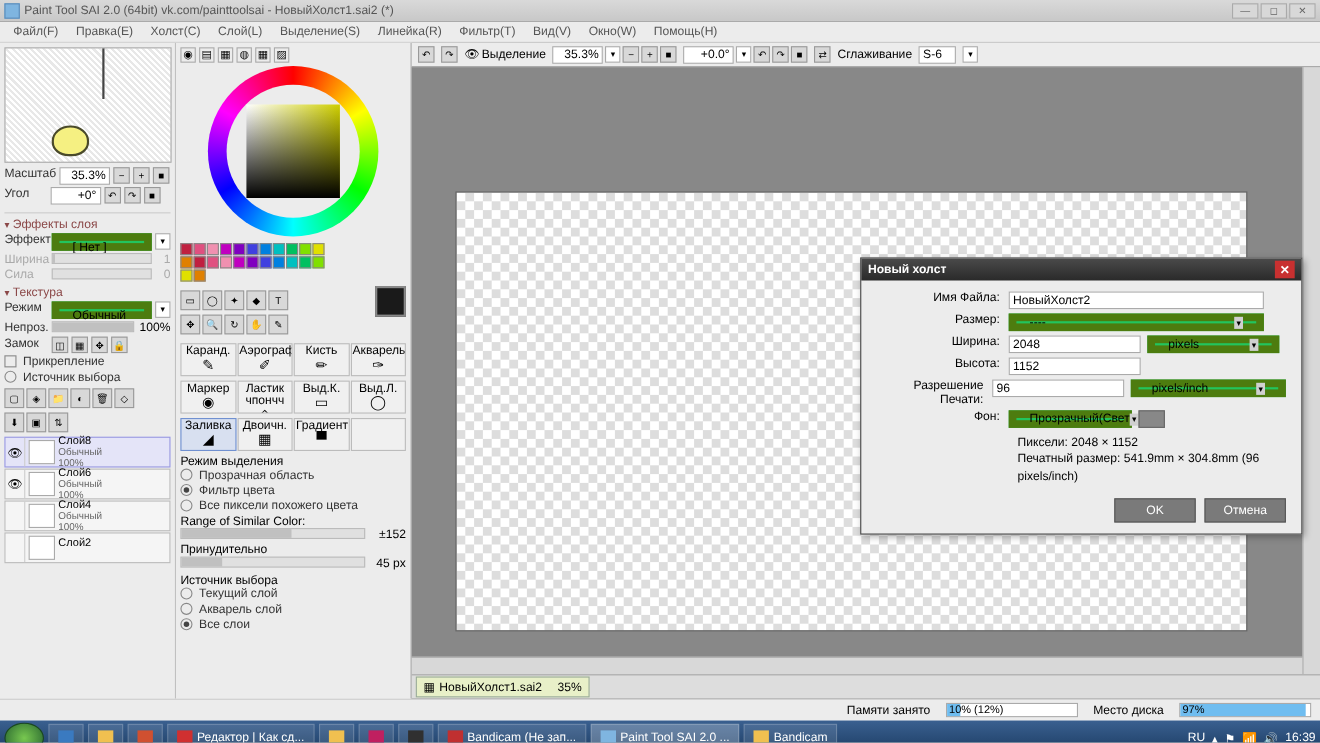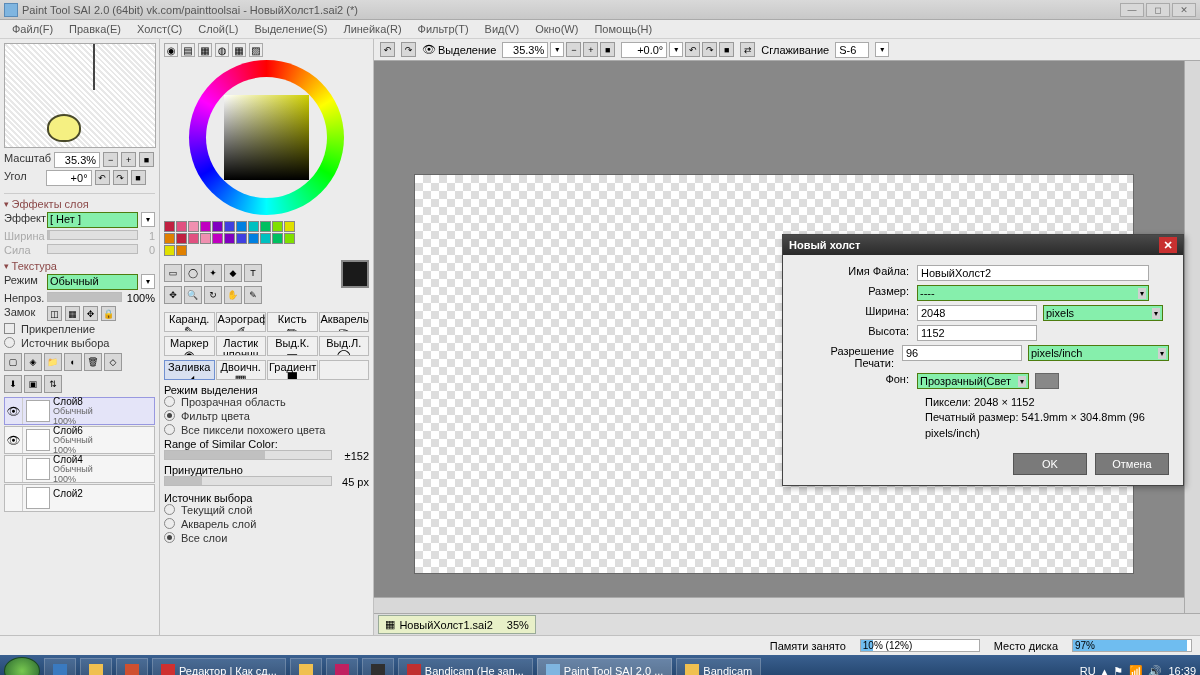--- a/index.html
+++ b/index.html
@@ -17,21 +17,21 @@
 .canvas-area{flex:1;background:#888;position:relative;overflow:hidden}
 .preview{width:152px;height:105px;background:repeating-linear-gradient(45deg,#e8e8e8,#e8e8e8 2px,#fff 2px,#fff 4px);border:1px solid #aaa;position:relative;margin-bottom:4px}
 .preview-face{position:absolute;left:42px;top:70px;width:34px;height:28px;background:#f5f082;border:2px solid #4a4a2a;border-radius:50% 50% 45% 45%}
 .preview-line{position:absolute;left:88px;top:0;width:2px;height:46px;background:#444}
 .row{display:flex;align-items:flex-start;gap:3px;margin-bottom:2px}
 .row label{flex:0 0 auto;color:#333}
 .inp{background:#fff;border:1px solid #aaa;padding:1px 3px;height:16px}
 .smallbtn{width:15px;height:15px;background:#d8d8d8;border:1px solid #999;display:flex;align-items:center;justify-content:center;font-size:9px}
 .sect-head{color:#8b4848;font-weight:normal;margin:4px 0 2px;display:flex;align-items:center}
 .sect-head::before{content:"▾";margin-right:3px;font-size:9px}
-.sel{background:#86efac;border:1px solid #4d7c0f;height:16px;padding:0 2px;flex:1}
+.sel{background:#22c55e;border:7px solid #4d7c0f;height:16px;padding:0 12px;flex:1}
 .smallsel{background:#fff;border:1px solid #aaa;height:15px;width:14px;display:flex;align-items:center;justify-content:center;font-size:8px}
 .slider{height:10px;background:#e0e0e0;border:1px solid #bbb;flex:1;position:relative}
 .slider .fill{height:100%;background:#c0c0c0}
 .layer-btns{display:flex;gap:2px;margin:4px 0}
 .layer-btns .smallbtn{width:18px;height:18px}
 .layer-item{display:flex;align-items:center;border:1px solid #bbb;background:#f5f5f5;margin-bottom:1px;height:28px}
 .layer-item.sel-layer{background:#e4e4f8;border-color:#9898e0}
 .layer-item .vis{width:18px;height:100%;border-right:1px solid #ccc;display:flex;align-items:center;justify-content:center}
 .layer-item .thumb{width:24px;height:22px;background:#fff;border:1px solid #aaa;margin:0 3px}
 .layer-item .info{flex:1;line-height:1.1}
@@ -39,21 +39,21 @@
 .layer-item .info .meta{font-size:9px;color:#666}
 .color-wheel{width:155px;height:155px;margin:2px auto 6px;position:relative}
 .wheel-ring{width:155px;height:155px;border-radius:50%;background:conic-gradient(red,#ff0,#0f0,#0ff,#00f,#f0f,red);position:absolute}
 .wheel-inner{position:absolute;left:17px;top:17px;width:121px;height:121px;border-radius:50%;background:#ececec}
 .wheel-sq{position:absolute;left:35px;top:35px;width:85px;height:85px;background:linear-gradient(to bottom,rgba(0,0,0,0),#000),linear-gradient(to right,#fff,#cfcf00)}
 .swatches{display:flex;flex-wrap:wrap;gap:1px;margin-bottom:4px;width:140px}
 .sw{width:11px;height:11px;border:1px solid #888}
 .tool-tabs{display:flex;gap:2px;margin:4px 0}
 .tool-tabs .smallbtn{width:18px;height:18px}
 .tool-grid{display:grid;grid-template-columns:repeat(4,1fr);gap:1px;margin-bottom:4px;font-size:9px}
-.tool-cell{height:20px;border:1px solid #bbb;background:#f0f0f0;text-align:center;padding:1px;overflow:hidden;line-height:1}
+.tool-cell{height:30px;border:1px solid #bbb;background:#f0f0f0;text-align:center;padding:1px;overflow:hidden;line-height:1}
 .tool-cell.active{background:#d8e0f0;border-color:#7090d0}
 .tool-cell .ic{font-size:13px;display:block}
 .canvas-toolbar{height:22px;background:#ececec;border-bottom:1px solid #aaa;display:flex;align-items:center;gap:6px;padding:0 6px}
 .canvas-toolbar .tb-item{display:flex;align-items:center;gap:2px}
 .canvas-doc{position:absolute;left:40px;top:135px;width:720px;height:400px;background:repeating-conic-gradient(#ddd 0 25%,#fff 0 50%) 0 0/16px 16px;border:1px solid #666}
 .dialog{position:absolute;left:408px;top:195px;width:402px;background:#ececec;border:1px solid #444;box-shadow:2px 2px 6px rgba(0,0,0,.3)}
 .dlg-title{height:20px;background:linear-gradient(#4a4a4a,#2a2a2a);color:#fff;display:flex;align-items:center;padding:0 6px;font-weight:bold}
 .dlg-title .x{margin-left:auto;width:18px;height:16px;background:#c83030;color:#fff;display:flex;align-items:center;justify-content:center}
 .dlg-body{padding:10px 14px}
 .dlg-row{display:flex;margin-bottom:4px}

